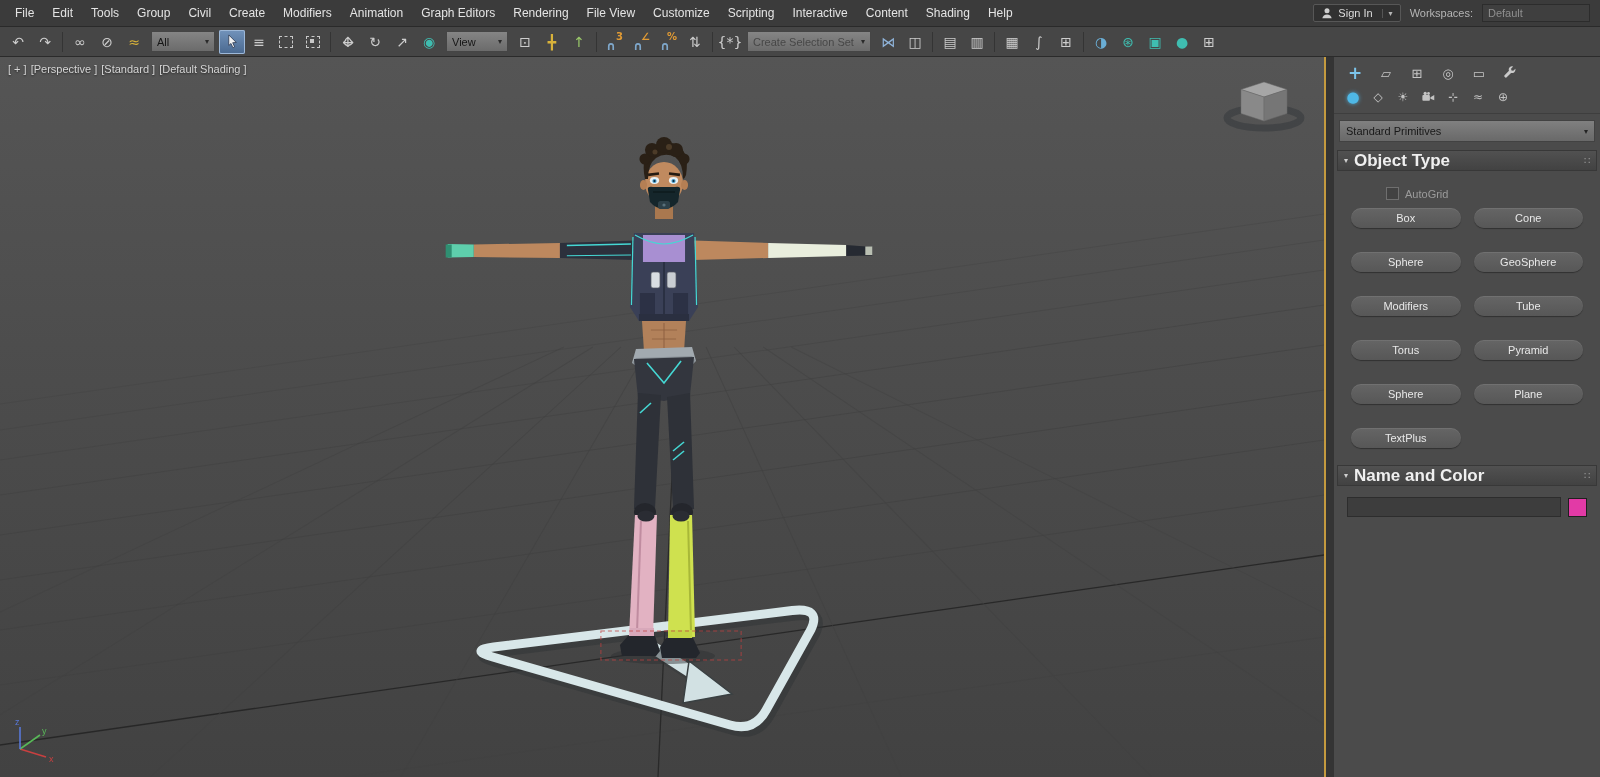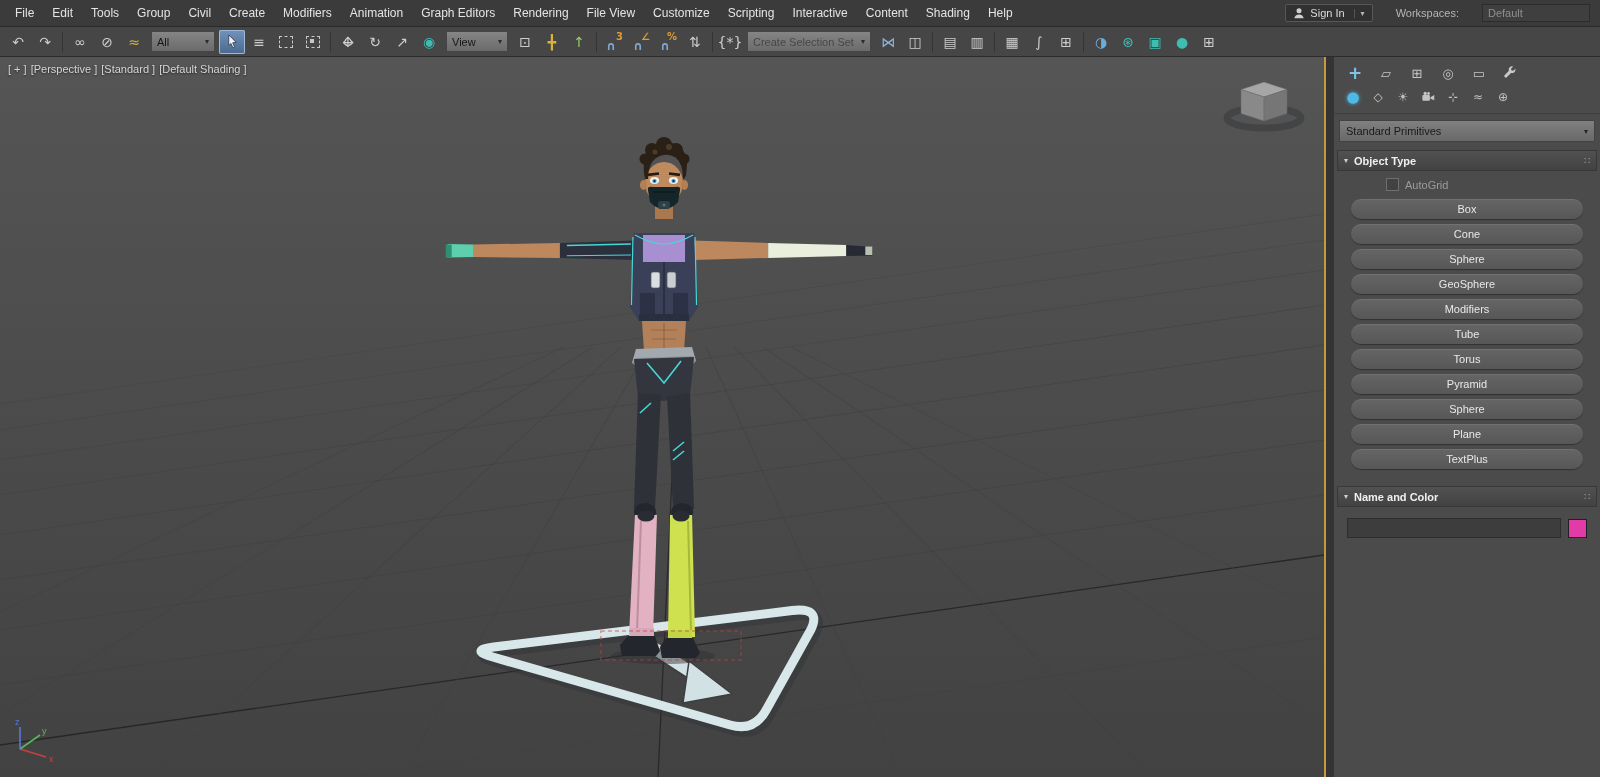--- a/index.html
+++ b/index.html
@@ -5,21 +5,21 @@
   html,body{margin:0;padding:0;}
   body{
     width:1600px;height:777px;overflow:hidden;background:#3a3a3a;
     font-family:"Liberation Sans","DejaVu Sans",sans-serif;
     -webkit-user-select:none;user-select:none;
   }
   
   .menubar{height:27px;background:#3b3b3b;border-bottom:1px solid #2a2a2a;
     display:flex;align-items:center;padding:4px 6px;color:#e4e4e4;font-size:12px;box-sizing:border-box;}
   .menu-item{padding:0 9px;line-height:26px;white-space:nowrap;cursor:default;}
-  .mb-right{margin-left:auto;display:flex;align-items:center;gap:23px;padding-right:4px;}
+  .mb-right{margin-left:auto;display:flex;align-items:center;gap:9px;padding-right:4px;}
   .signin{display:flex;align-items:center;gap:5px;background:#313131;border:1px solid #575757;
     border-radius:2px;padding:2px 7px;font-size:11px;color:#dcdcdc;}
   .signin .caret{font-size:8px;color:#b5b5b5;margin-left:4px;border-left:1px solid #555;padding-left:6px;font-family:"DejaVu Sans",sans-serif;}
   .ws-label{color:#b5b5b5;font-size:11px;}
   .ws-field{width:96px;height:16px;background:#3f3f3f;border:1px solid #2c2c2c;color:#8f8f8f;
     font-size:11px;line-height:16px;padding:0 5px;}
   
   .toolbar{height:30px;background:#464646;border-bottom:1px solid #2b2b2b;display:flex;align-items:center;
     padding:0 5px;gap:1px;box-sizing:border-box;}
   .ticon{width:26px;height:24px;flex:none;display:flex;align-items:center;justify-content:center;
@@ -56,26 +56,26 @@
   .cp-cats{display:flex;align-items:center;gap:3px;padding:1px 8px 6px;border-bottom:1px solid #3e3e3e;}
   .cpcat{width:22px;height:20px;display:flex;align-items:center;justify-content:center;
     font-family:"DejaVu Sans",sans-serif;font-size:12px;color:#c2c2c2;}
   .cpcat.active{color:#4fb8e6;font-size:15px;text-shadow:0 0 4px rgba(80,190,240,.8);}
   .cp-combo{height:20px;margin:6px 5px 2px;background:linear-gradient(#808080,#696969);border:1px solid #424242;
     display:flex;align-items:center;padding:0 6px;color:#181818;}
   .cp-combo .caret{margin-left:auto;color:#242424;font-size:8px;font-family:"DejaVu Sans",sans-serif;}
   .rollout-header{height:19px;margin:6px 3px 0;background:linear-gradient(#515151,#424242);
     border:1px solid #383838;display:flex;align-items:center;padding:0 6px;gap:6px;}
   .rollout-header .caret{font-size:8px;color:#cfcfcf;font-family:"DejaVu Sans",sans-serif;}
-  .rh-title{font-weight:bold;font-size:11px;color:#efefef;}
+  .rh-title{font-weight:bold;font-size:17px;color:#efefef;}
   .rh-grip{margin-left:auto;color:#9a9a9a;font-size:10px;font-family:"DejaVu Sans",sans-serif;}
-  .autogrid-row{display:flex;align-items:center;gap:6px;margin:7px 0 5px 52px;}
+  .autogrid-row{display:flex;align-items:center;gap:6px;margin:16px 0 5px 52px;}
   .checkbox{width:11px;height:11px;background:#424242;border:1px solid #6f6f6f;flex:none;}
   .autogrid-label{color:#9b9b9b;}
-  .btn-grid{display:grid;grid-template-columns:1fr;gap:5px 13px;padding:3px 17px 11px;}
+  .btn-grid{display:grid;grid-template-columns:1fr 1fr;gap:24px 13px;padding:3px 17px 11px;}
   .btn-grid button{height:20px;background:linear-gradient(#656565,#575757);border:none;border-radius:10px;
     color:#e8e8e8;font-size:11px;font-family:"Liberation Sans","DejaVu Sans",sans-serif;
     box-shadow:0 1px 1px rgba(0,0,0,.35), inset 0 1px 0 rgba(255,255,255,.08);}
   .namecolor-row{display:flex;align-items:center;gap:7px;padding:11px 13px;}
   .name-field{flex:1;height:18px;background:#3d3d3d;border:1px solid #2d2d2d;color:#ddd;font-size:11px;
     padding:0 4px;font-family:"Liberation Sans","DejaVu Sans",sans-serif;outline:none;}
   .swatch{width:17px;height:17px;background:#e23aa6;border:1px solid #202020;flex:none;}
 </style>
 </head>
 <body>

